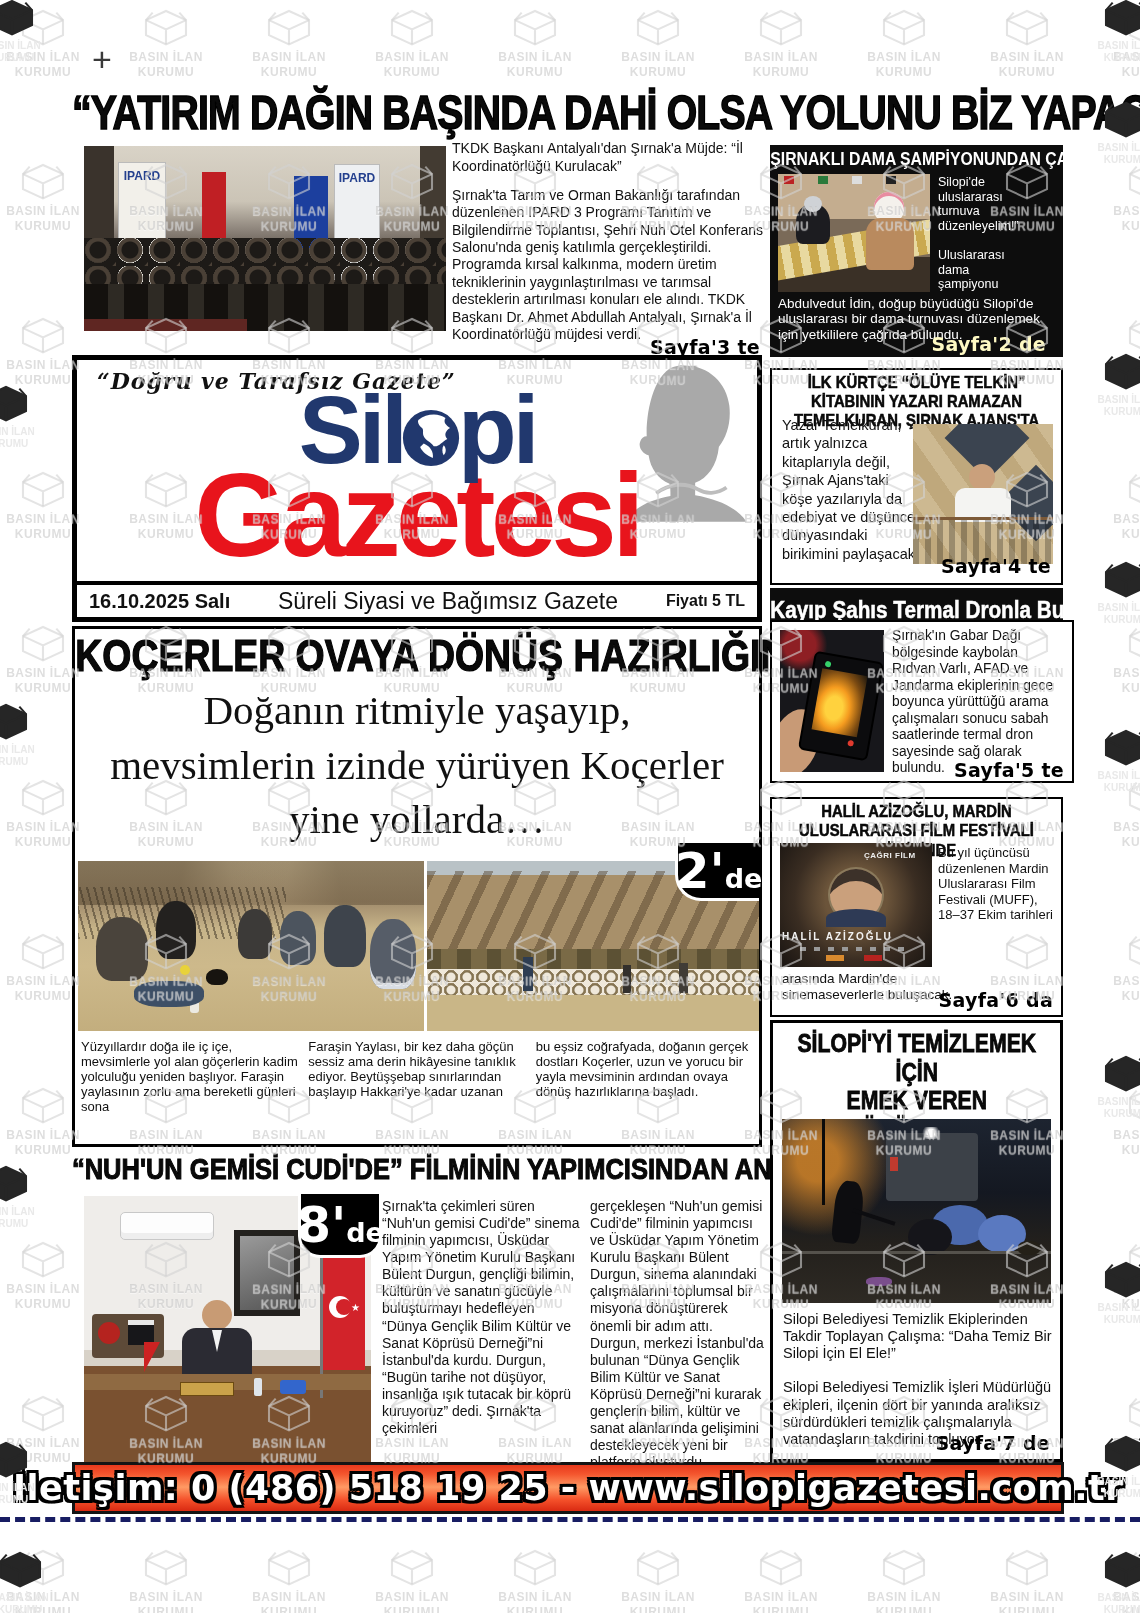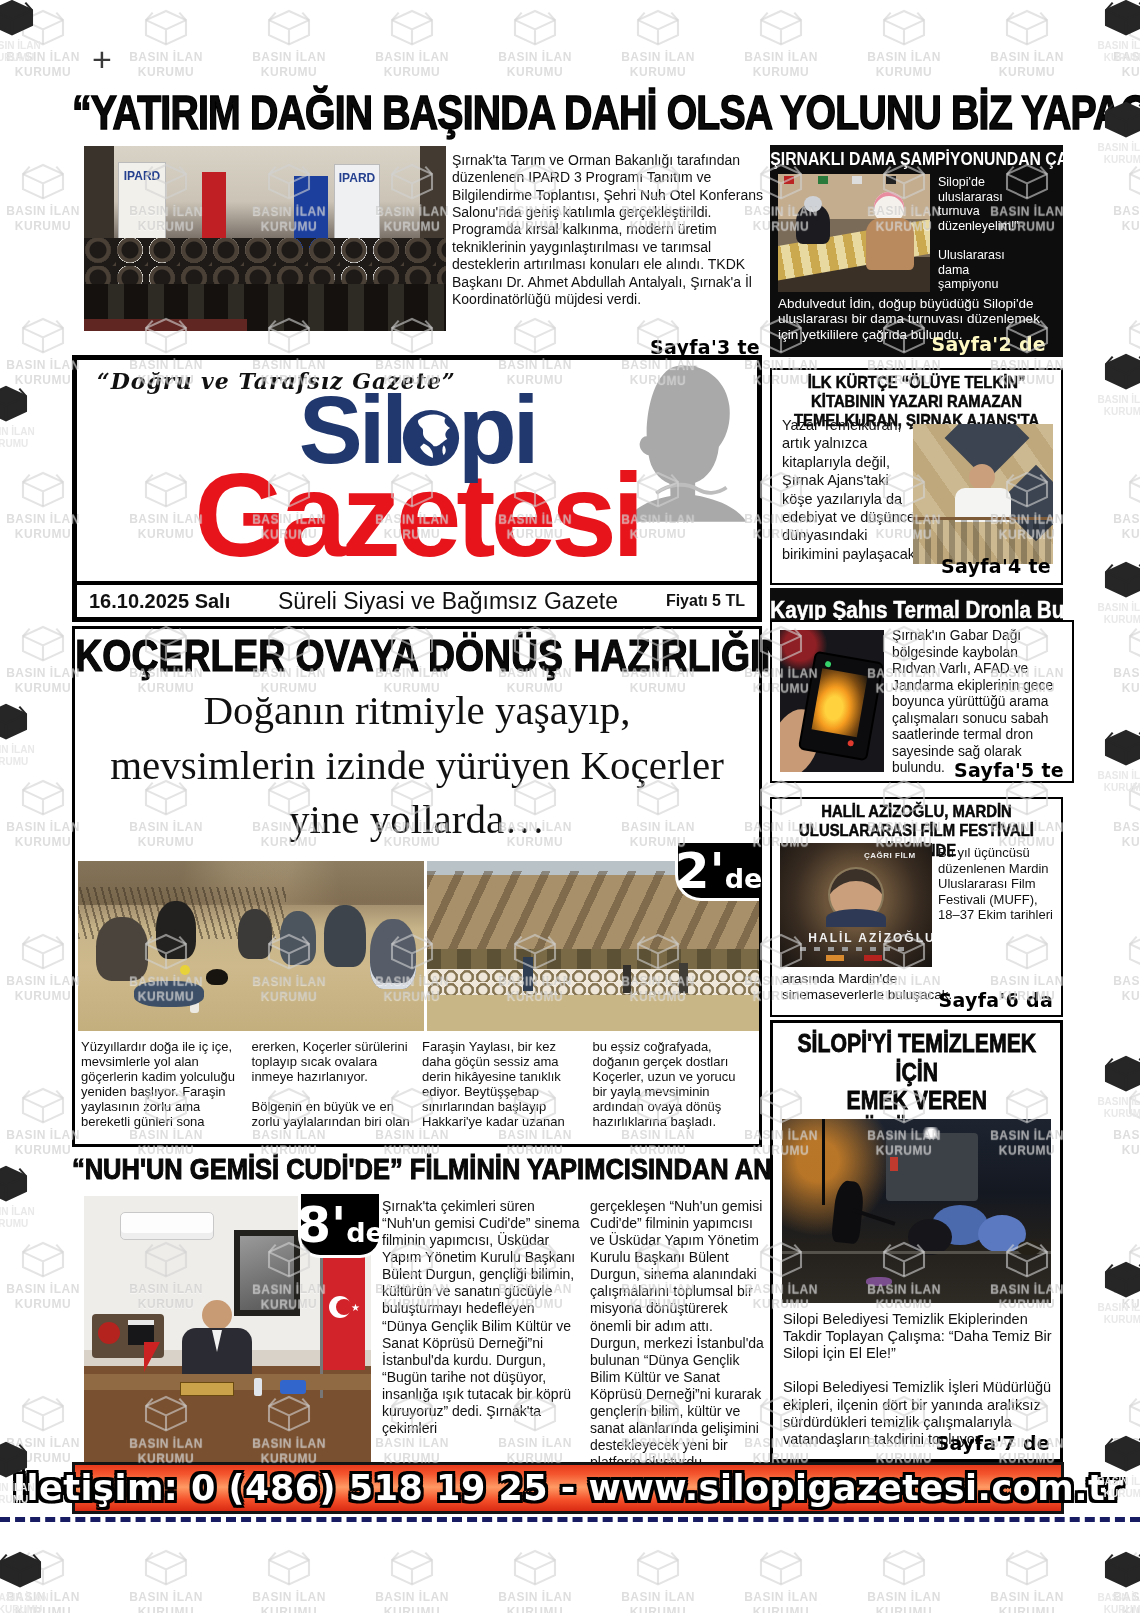--- a/index.html
+++ b/index.html
@@ -52,20 +52,21 @@
          text-align:center;font-weight:bold;color:#24408e;font-size:12px;padding-top:6px;box-sizing:border-box">IPARD</div>
     <div class="d" style="left:0;top:92px;width:100%;height:58px;
          background:repeating-radial-gradient(circle at 14px 12px,#1d1a17 0 8px,#4a4036 9px 12px,rgba(0,0,0,0) 13px);
          background-size:32px 28px"></div>
     <div class="d" style="left:0;top:138px;width:100%;height:47px;
          background:repeating-linear-gradient(90deg,#14110e 0 24px,#2e2a24 24px 40px)"></div>
     <div class="d" style="left:0;bottom:0;width:45%;height:12px;background:#5f2622"></div>
   </div>
 
   <div class="abs" style="left:452px;top:140px;width:312px;height:212px">
+    <div style="font-size:14px;line-height:1.25;font-weight:normal">TKDK Başkanı Antalyalı'dan Şırnak'a Müjde: “İl Koordinatörlüğü Kurulacak”</div>
     <div class="pre" style="font-size:14px;line-height:1.24;margin-top:12px">Şırnak'ta Tarım ve Orman Bakanlığı tarafından düzenlenen IPARD 3 Programı Tanıtım ve Bilgilendirme Toplantısı, Şehri Nuh Otel Konferans Salonu'nda geniş katılımla gerçekleştirildi. Programda kırsal kalkınma, modern üretim tekniklerinin yaygınlaştırılması ve tarımsal desteklerin artırılması konuları ele alındı. TKDK Başkanı Dr. Ahmet Abdullah Antalyalı, Şırnak'a İl Koordinatörlüğü müjdesi verdi.</div>
     <div class="pref abs" style="right:4px;bottom:-6px">Sayfa'3 te</div>
   </div>
 
   <div class="abs" style="left:770px;top:145px;width:293px;height:212px;background:#0d0d0d;color:#fff;z-index:4">
     <div class="abs" style="left:0;top:4px;width:100%">
       <span class="c90" style="font-size:17.5px;color:#fff;white-space:nowrap;font-weight:bold">ŞIRNAKLI DAMA ŞAMPİYONUNDAN ÇAĞRI</span>
     </div>
     <div class="photo" style="left:8px;top:29px;width:152px;height:118px;
          background:linear-gradient(180deg,#c4ad8f 0 38%,#7a6a58 38% 70%,#3a3026 70% 100%)">
@@ -165,23 +166,20 @@
       <div class="d" style="left:196px;top:104px;width:8px;height:28px;background:#33302c"></div>
       <div class="d" style="left:252px;top:102px;width:9px;height:30px;background:#403c36"></div>
     </div>
 
     <div class="badge" style="right:0;top:214px;width:84px;height:58px;border:3px solid #fff;border-top:none;border-right:none;border-radius:0 0 0 26px">
         <span>2'de</span>
       </div>
 
     <div class="abs" style="left:6px;top:410px;width:672px;display:flex;gap:10px">
       <div class="pre" style="flex:1;font-size:13px;line-height:1.16">Yüzyıllardır doğa ile iç içe, mevsimlerle yol alan göçerlerin kadim yolculuğu yeniden başlıyor. Faraşin yaylasının zorlu ama bereketli günleri sona</div>
-      <div class="pre" style="flex:1;font-size:13px;line-height:1.16">ererken, Koçerler sürülerini toplayıp sıcak ovalara inmeye hazırlanıyor.
-
-Bölgenin en büyük ve en zorlu yaylalarından biri olan</div>
       <div class="pre" style="flex:1;font-size:13px;line-height:1.16">Faraşin Yaylası, bir kez daha göçün sessiz ama derin hikâyesine tanıklık ediyor. Beytüşşebap sınırlarından başlayıp Hakkari'ye kadar uzanan</div>
       <div class="pre" style="flex:1;font-size:13px;line-height:1.16">bu eşsiz coğrafyada, doğanın gerçek dostları Koçerler, uzun ve yorucu bir yayla mevsiminin ardından ovaya dönüş hazırlıklarına başladı.</div>
     </div>
   </div>
 
   <div class="abs" style="left:72px;top:1152px;width:690px">
     <span class="c85 hl" style="font-size:30px;white-space:nowrap;-webkit-text-stroke:1px #000">“NUH'UN GEMİSİ CUDİ'DE” FİLMİNİN YAPIMCISINDAN ANLAMLI ADIM</span>
   </div>
 
   <div class="photo" style="left:84px;top:1196px;width:287px;height:266px;z-index:4;
@@ -255,21 +253,21 @@
   <div class="box" style="left:770px;top:797px;width:293px;height:220px;z-index:4">
     <div class="abs" style="left:0;top:3px;width:100%">
       <span class="c90 hl" style="font-size:16.5px;line-height:1.18;-webkit-text-stroke:.5px #000">HALİL AZİZOĞLU, MARDİN ULUSLARARASI FİLM FESTİVALİ JÜRİSİNDE</span>
     </div>
     <div class="photo" style="left:8px;top:44px;width:152px;height:124px;
          background:radial-gradient(circle at 50% 45%,#6b543a 0 30%,#3a2d22 60%,#171310 100%)">
       <div class="d" style="left:84px;top:8px;color:#eee;font-size:8px;font-weight:bold;letter-spacing:.5px">ÇAĞRI FİLM</div>
       <div class="d" style="left:50px;top:26px;width:52px;height:52px;border-radius:50%;background:#caa07c;
            box-shadow:0 18px 0 -6px #3c3129 inset,0 0 0 2px #8a7a5c"></div>
       <div class="d" style="left:46px;top:66px;width:60px;height:18px;background:#2e3a55;border-radius:50% 50% 0 0"></div>
-      <div class="d" style="left:16px;top:88px;width:100%;text-align:center;color:#f2f2f2;font-size:12px;font-weight:bold;letter-spacing:2px">HALİL AZİZOĞLU</div>
+      <div class="d" style="left:2px;top:88px;width:100%;color:#f2f2f2;font-size:10px;font-weight:bold;letter-spacing:2px">HALİL AZİZOĞLU</div>
       <div class="d" style="left:20px;top:104px;width:112px;height:4px;
            background:repeating-linear-gradient(90deg,#999 0 6px,rgba(0,0,0,0) 6px 14px)"></div>
       <div class="d" style="left:46px;top:112px;width:18px;height:6px;background:#d98a2e"></div>
       <div class="d" style="left:84px;top:112px;width:18px;height:6px;background:#b5231f"></div>
     </div>
     <div style="position:absolute;left:166px;top:46px;width:118px;font-size:13px;line-height:1.2">Bu yıl üçüncüsü düzenlenen Mardin Uluslararası Film Festivali (MUFF), 18–37 Ekim tarihleri</div>
     <div style="position:absolute;left:10px;top:172px;width:205px;font-size:13.5px;line-height:1.2">arasında Mardin'de sinemaseverlerle buluşacak.</div>
     <div class="pref abs" style="right:8px;bottom:4px">Sayfa'6 da</div>
   </div>
 

